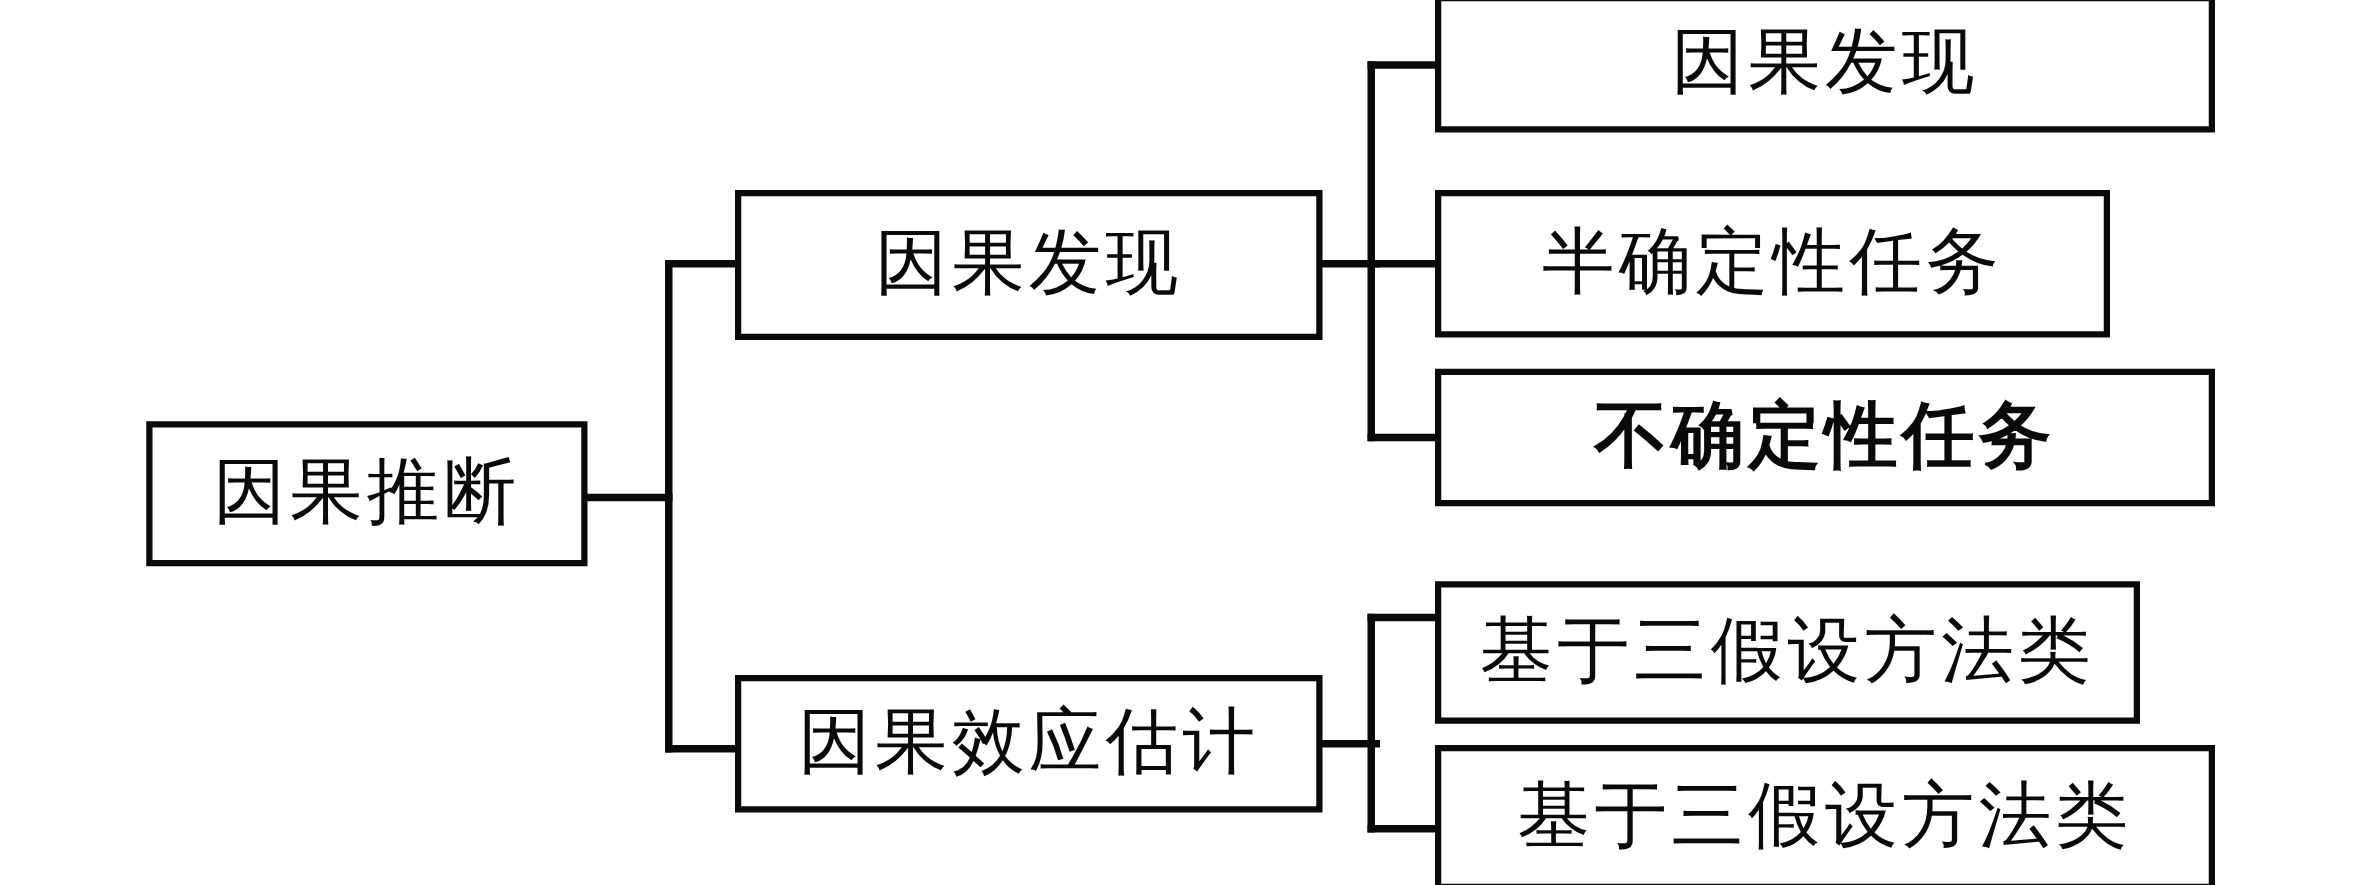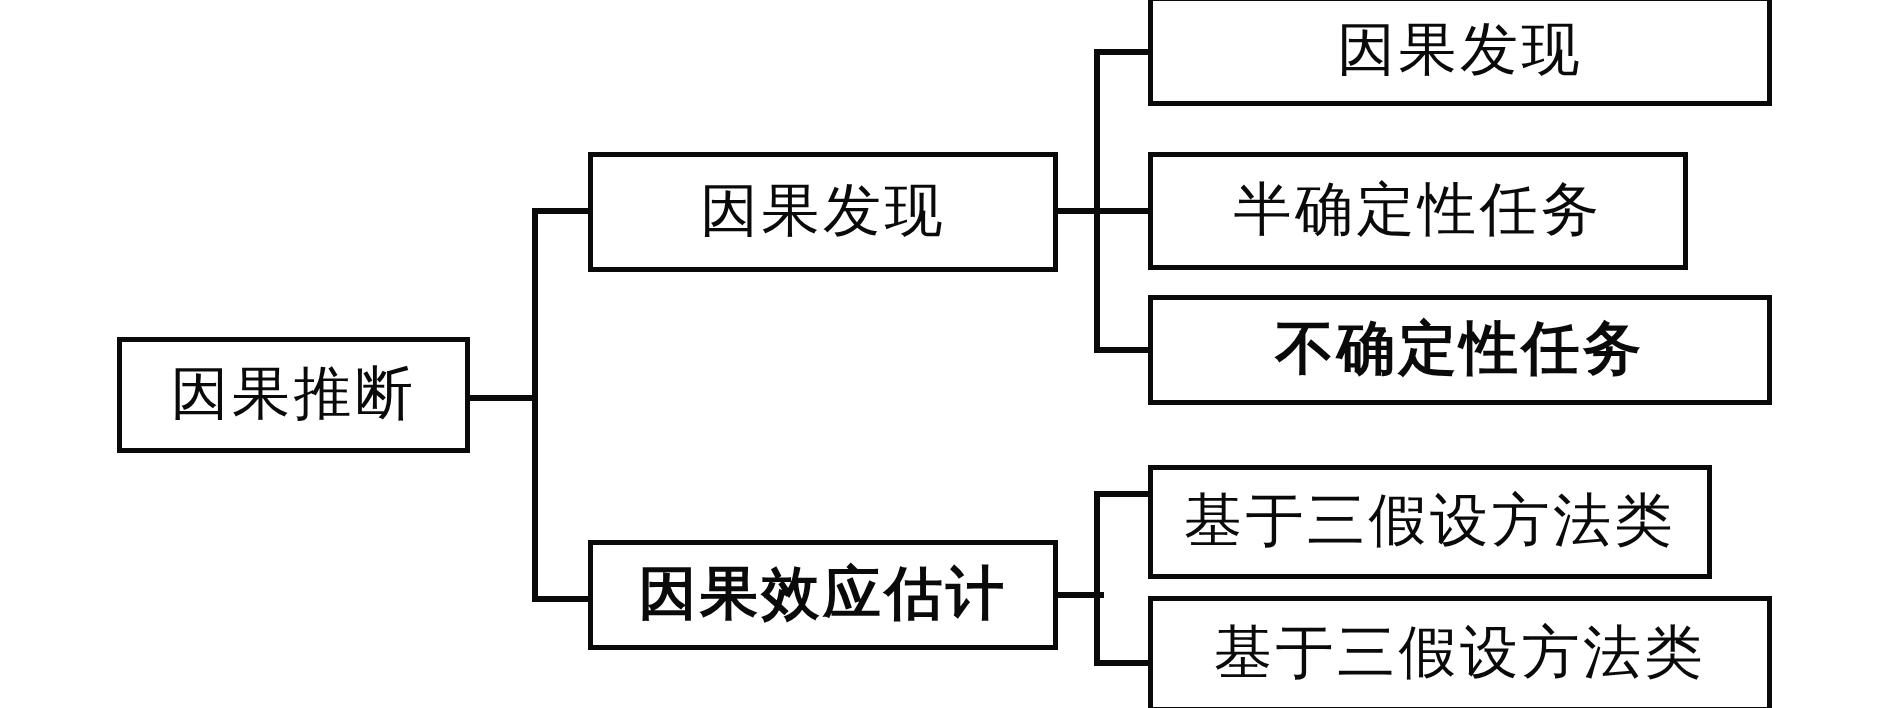--- a/index.html
+++ b/index.html
@@ -81,21 +81,21 @@
   </div>
 
   <div class="node level-3" style="left:1148px; top:152px; width:540px; height:118px;">
     <span class="node-label">半确定性任务</span>
   </div>
 
   <div class="node level-3" style="left:1148px; top:295px; width:624px; height:110px;font-weight:bold;">
     <span class="node-label">不确定性任务</span>
   </div>
 
-  <div class="node level-2" style="left:588px; top:540px; width:470px; height:110px;font-weight:bold;">
+  <div class="node level-2" style="left:588px; top:540px; width:470px; height:110px;">
     <span class="node-label">因果效应估计</span>
   </div>
 
   <div class="conn h" style="left:1054px; top:592px; width:50px;"></div>
   <div class="conn v" style="left:1094px; top:491px; height:175px;"></div>
   <div class="conn h" style="left:1094px; top:491px; width:58px;"></div>
   <div class="conn h" style="left:1094px; top:660px; width:58px;"></div>
 
   <div class="node level-3" style="left:1148px; top:465px; width:564px; height:114px;">
     <span class="node-label">基于三假设方法类</span>

